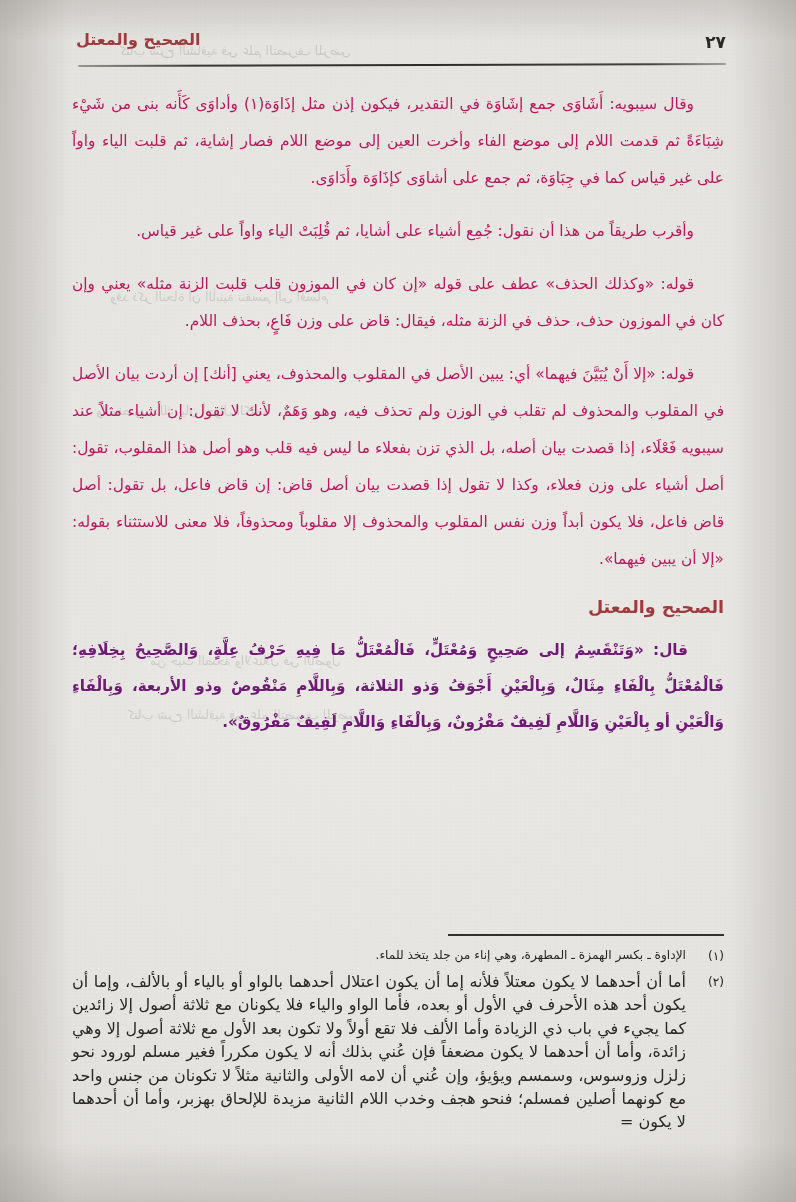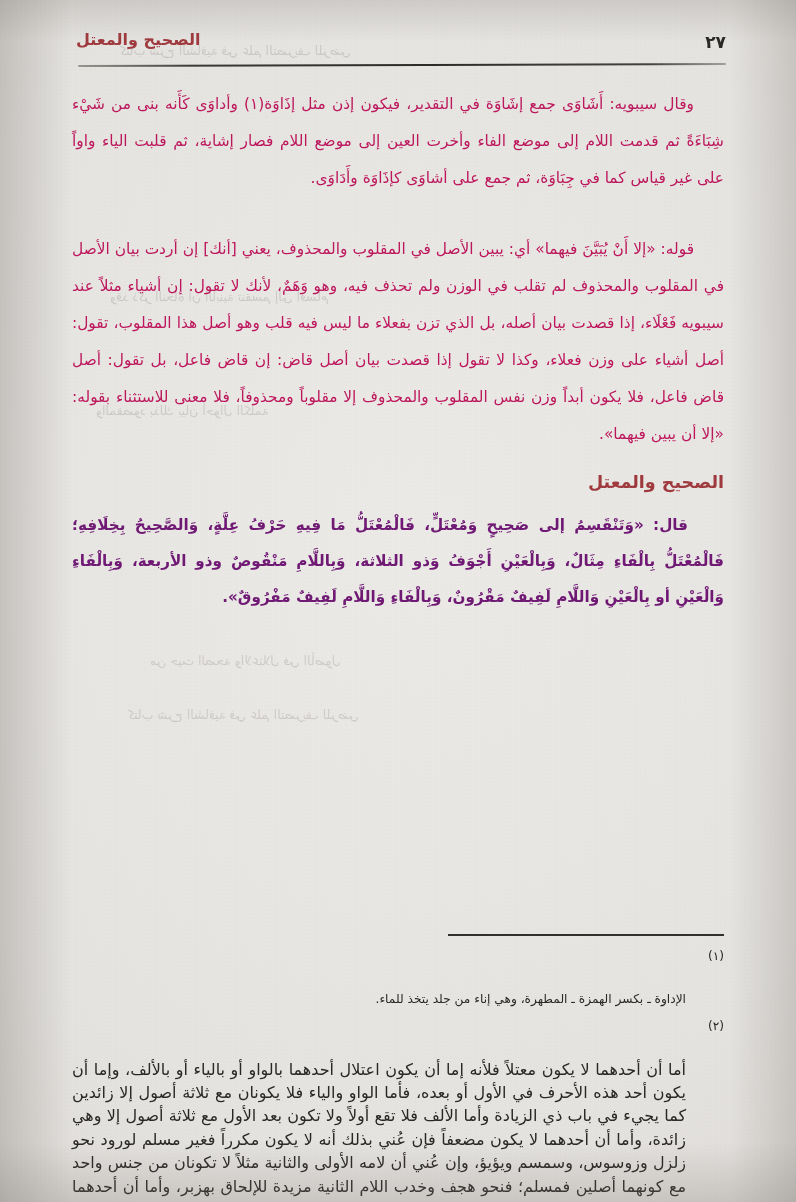--- a/index.html
+++ b/index.html
@@ -182,21 +182,20 @@
     font-size: 12.2px;
     line-height: 23px;
     padding-top: 1px;
   }
   .fn-text {
     flex: 1 1 auto;
     font-size: 12.2px;
     line-height: 23.5px;
     text-align: justify;
     padding-right: 4px;
-    margin-top: 44px;
   }
   .fn-text.small {
     font-size: 16px;
     line-height: 23.4px;
   }
 
   
   .ink-soft { filter: blur(0.18px); }
 </style>
 </head>
@@ -218,22 +217,24 @@
       <div class="page-number">٢٧</div>
       <div class="running-head">الصحيح والمعتل</div>
     </div>
     <div class="header-rule"></div>
 
     <div class="body">
 
       <p class="para">وقال سيبويه: أَشَاوَى جمع إشَاوَة في التقدير، فيكون إذن مثل إذَاوَة(١) وأداوَى كَأَنه بنى من شَيْء شِبَاءَةً ثم قدمت اللام إلى موضع الفاء وأخرت العين إلى موضع اللام فصار إشاية، ثم قلبت الياء واواً على غير قياس كما في جِبَاوَة، ثم جمع على أشاوَى كإذَاوَة وأَدَاوَى.</p>
       <div class="spacer-sm"></div>
 
-      <div class="spacer-sm"></div>
-
+      <p class="para">وأقرب طريقاً من هذا أن نقول: جُمِع أشياء على أشايا، ثم قُلِبَتْ الياء واواً على غير قياس.</p>
+      <div class="spacer-sm"></div>
+
+      <p class="para">قوله: «وكذلك الحذف» عطف على قوله «إن كان في الموزون قلب قلبت الزنة مثله» يعني وإن كان في الموزون حذف، حذف في الزنة مثله، فيقال: قاض على وزن فَاعٍ، بحذف اللام.</p>
       <div class="spacer-sm"></div>
 
       <p class="para">قوله: «إلا أَنْ يُبَيَّنَ فيهما» أي: يبين الأصل في المقلوب والمحذوف، يعني [أنك] إن أردت بيان الأصل في المقلوب والمحذوف لم تقلب في الوزن ولم تحذف فيه، وهو وَهَمٌ، لأنك لا تقول: إن أشياء مثلاً عند سيبويه فَعْلَاء، إذا قصدت بيان أصله، بل الذي تزن بفعلاء ما ليس فيه قلب وهو أصل هذا المقلوب، تقول: أصل أشياء على وزن فعلاء، وكذا لا تقول إذا قصدت بيان أصل قاض: إن قاض فاعل، بل تقول: أصل قاض فاعل، فلا يكون أبداً وزن نفس المقلوب والمحذوف إلا مقلوباً ومحذوفاً، فلا معنى للاستثناء بقوله: «إلا أن يبين فيهما».</p>
 
       <div class="section-heading">الصحيح والمعتل</div>
 
       <p class="matn">قال: «وَتَنْقَسِمُ إلى صَحِيحٍ وَمُعْتَلٍّ، فَالْمُعْتَلُّ مَا فِيهِ حَرْفُ عِلَّةٍ، وَالصَّحِيحُ بِخِلَافِهِ؛ فَالْمُعْتَلُّ بِالْفَاءِ مِثَالٌ، وَبِالْعَيْنِ أَجْوَفُ وَذو الثلاثة، وَبِاللَّامِ مَنْقُوصٌ وذو الأربعة، وَبِالْفَاءِ وَالْعَيْنِ أو بِالْعَيْنِ وَاللَّامِ لَفِيفٌ مَقْرُونٌ، وَبِالْفَاءِ وَاللَّامِ لَفِيفٌ مَفْرُوقٌ».</p>
       <div class="spacer-sm"></div>
 
 

